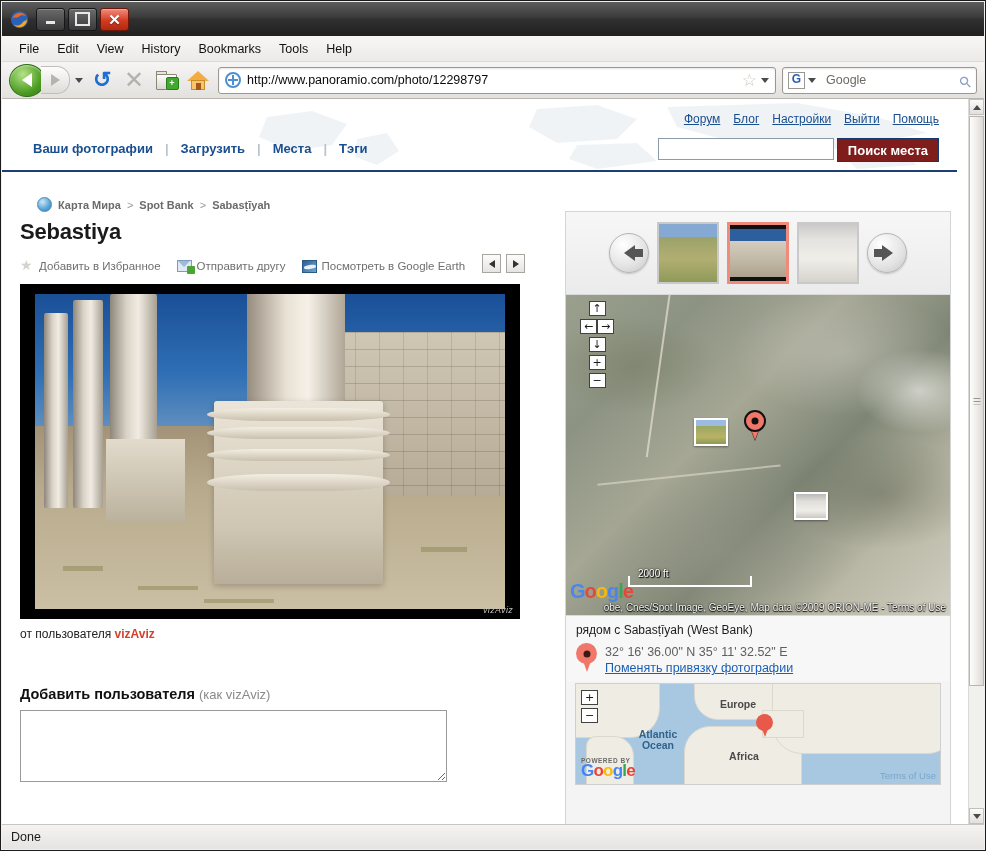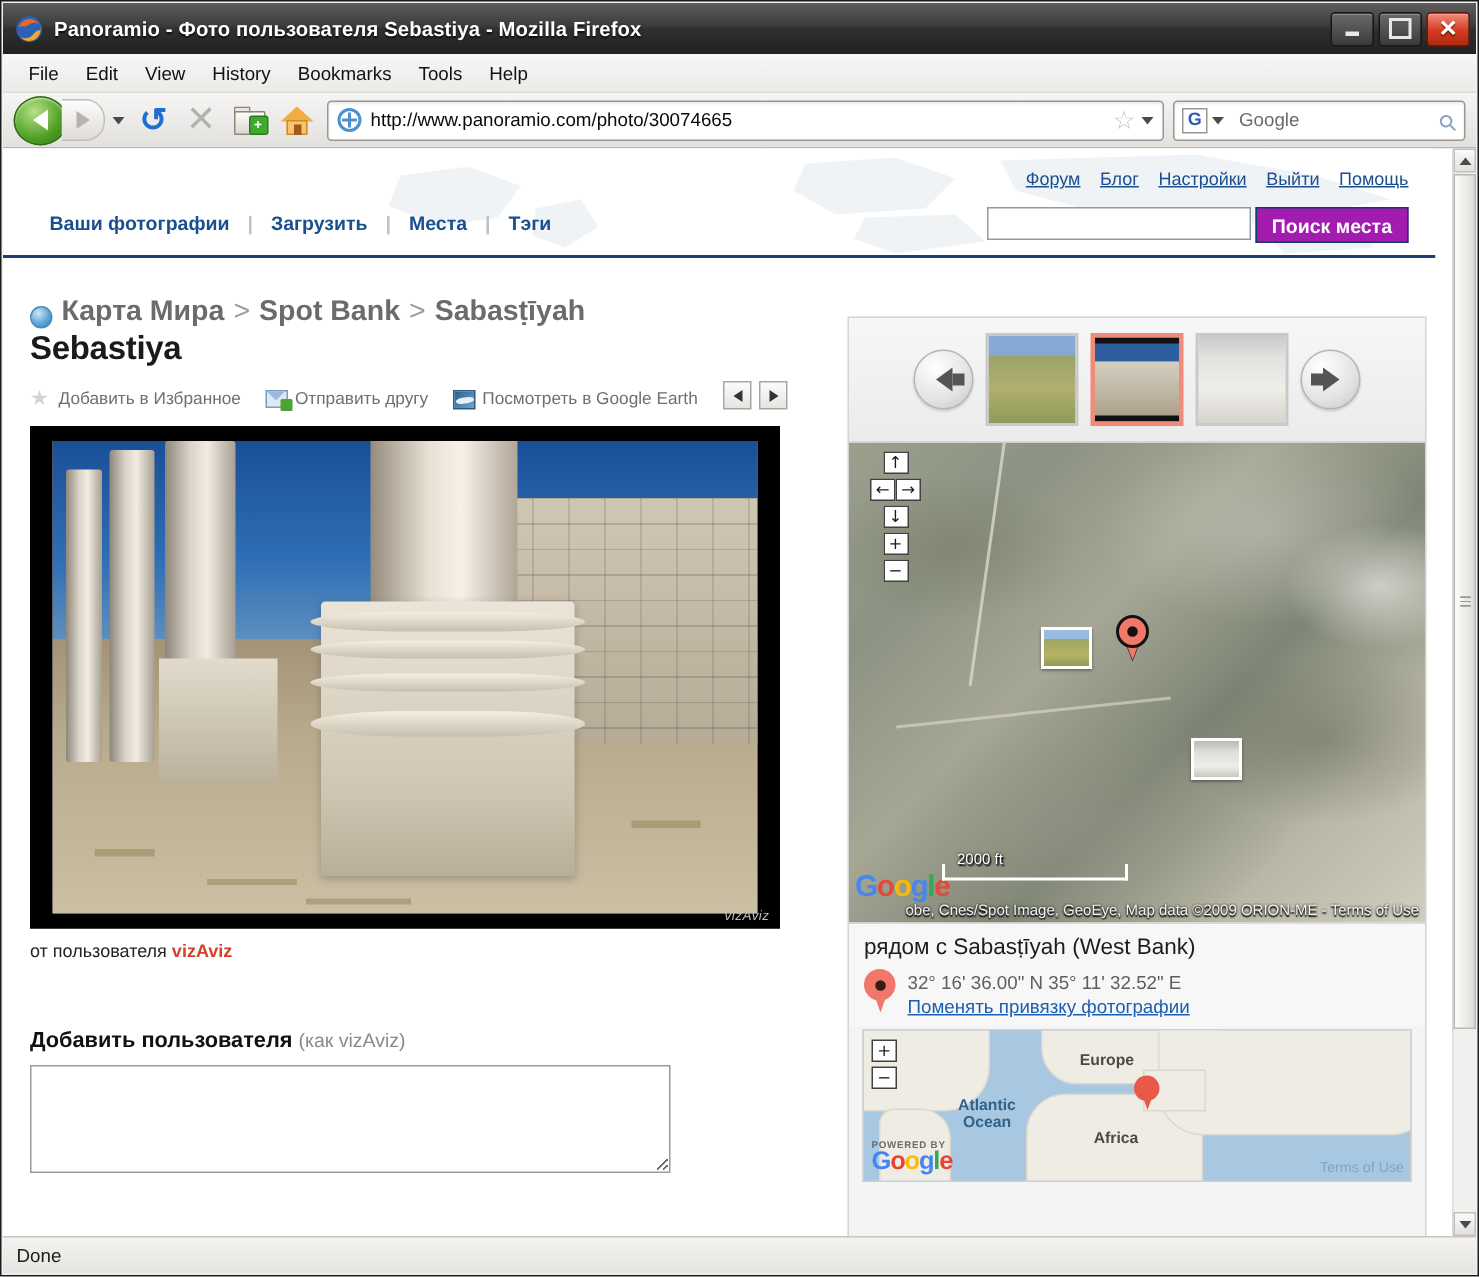--- a/index.html
+++ b/index.html
@@ -263,34 +263,34 @@
     position:absolute; right: 18px; top: 39px;
     display:flex; align-items:stretch;
   }
   .place-input {
     width: 176px; height: 22px;
     border:1px solid #8d9aa8; background:#fff;
     margin-right: 3px;
     box-sizing: border-box;
   }
   .place-btn {
-    background: #a21caf;
+    background: #7f1d1d;
     color:#fff; font-size:13px; font-weight:bold;
     padding: 0 10px;
     display:flex; align-items:center;
     border: 1px solid #133a6d;
     box-sizing: border-box;
     height:24px;
   }
 
   
   .breadcrumb {
-    position:absolute; left: 18px; top: 98px;
-    display:flex; align-items:flex-end; gap:6px;
-    font-size: 19px; font-weight: bold;
+    position:absolute; left: 35px; top: 98px;
+    display:flex; align-items:center; gap:6px;
+    font-size: 11px; font-weight: bold;
   }
   .globe-icon {
     width:15px;height:15px;border-radius:50%;
     background: radial-gradient(circle at 35% 30%, #cfe6f5, #5fa8d8 55%, #2f7fb8);
     border:1px solid #4a8ab5;
     box-sizing:border-box;
   }
   .breadcrumb a { color:#6b6b6b; text-decoration:none; }
   .breadcrumb .crumb-sep { color:#9a9a9a; font-weight:normal; }
 
@@ -543,21 +543,21 @@
   .map-attrib {
     position:absolute; left: 0; right: 0; bottom: 2px;
     color:#f2f2f2; font-size: 10px;
     text-shadow: 0 0 2px #000, 0 1px 1px #000;
     text-align: right; padding-right: 4px;
     white-space: nowrap;
     overflow: hidden;
   }
 
   .loc-block { padding: 7px 10px 6px 10px; background:#f7f7f7;}
-  .near-text { font-size: 15px; color:#1c1c1c; }
+  .near-text { font-size: 12px; color:#1c1c1c; }
   .coord-row { display:flex; align-items:flex-start; gap:8px; margin-top: 6px;}
   .coord-pin { width: 21px; height: 30px; position:relative; flex:0 0 auto;}
   .coord-pin .h { width: 21px; height:21px; border-radius:50%; background:#f0776a; }
   .coord-pin .h:after{content:"";position:absolute;left:10.5px;top:10.5px;transform:translate(-50%,-50%);width:7px;height:7px;border-radius:50%;background:#3a1a14;}
   .coord-pin .t { position:absolute; left:50%; top:15px; transform:translateX(-50%); width:0;height:0;border-left:5px solid transparent;border-right:5px solid transparent;border-top:14px solid #f0776a;}
   .coord-vals { font-size: 12.5px; color:#5f5f5f; line-height:1.45; }
   .coord-link { font-size: 12.5px; color:#1a5fb4; display:block; }
 
   .mini-map {
     margin: 2px 9px 9px 9px;
@@ -642,21 +642,20 @@
 
     <div class="titlebar">
       <div class="ff-logo">
         <svg width="19" height="19" viewBox="0 0 19 19">
           <circle cx="9.5" cy="9.5" r="8.6" fill="#2a62b8"></circle>
           <path d="M2.2 8.5c1.4-4 5-6.3 8.6-5.8 2.5.4 4.3 1.9 5.4 3.6-1.2-.9-2.8-1.3-4.4-1-1.2.2-2 .8-3.1 1.6-1 .7-2.2.9-3.3.7-1.2-.2-2.2.2-3.2.9z" fill="#e8682c"></path>
           <path d="M16.8 8c.9 3.6-1 7.4-4.6 8.8-3.2 1.3-6.6.2-8.5-2.3 1.5 1 3.5 1.3 5.3.7 1.6-.5 2.6-1.5 3.6-2.8.8-1.1 1.9-1.8 3.1-2 .4-.1.8-.2 1.1-.4z" fill="#f5a623"></path>
           <circle cx="9.5" cy="9.5" r="2.7" fill="#2a62b8"></circle>
         </svg>
       </div>
-      <div class="title-text">Panoramio - Фото пользователя Sebastiya - Mozilla Firefox</div>
       <div class="win-btns">
         <div class="win-btn">
             <div class="min-bar"></div>
           </div>
         <div class="win-btn">
             <div class="max-box"></div>
           </div>
         <div class="win-btn close">
             <div class="close-x">✕</div>
           </div>
@@ -698,21 +697,21 @@
       </div>
       <div class="tool-icon" style="order:7">
         <div class="home-icon">
           <div class="roof"></div>
             <div class="wall"></div>
             <div class="door"></div>
         </div>
       </div>
       <div class="urlbar" style="order:8">
         <div class="favicon-circle"></div>
-        <div class="url-text">http://www.panoramio.com/photo/30074665</div>
+        <div class="url-text">http://www.panoramio.com/photo/12298797</div>
         <div class="star-icon">☆</div>
         <div class="url-caret">
             <div class="caret-down"></div>
           </div>
       </div>
       <div class="searchbar" style="order:9">
         <div class="g-badge">G</div>
         <div class="url-caret">
             <div class="caret-down"></div>
           </div>

